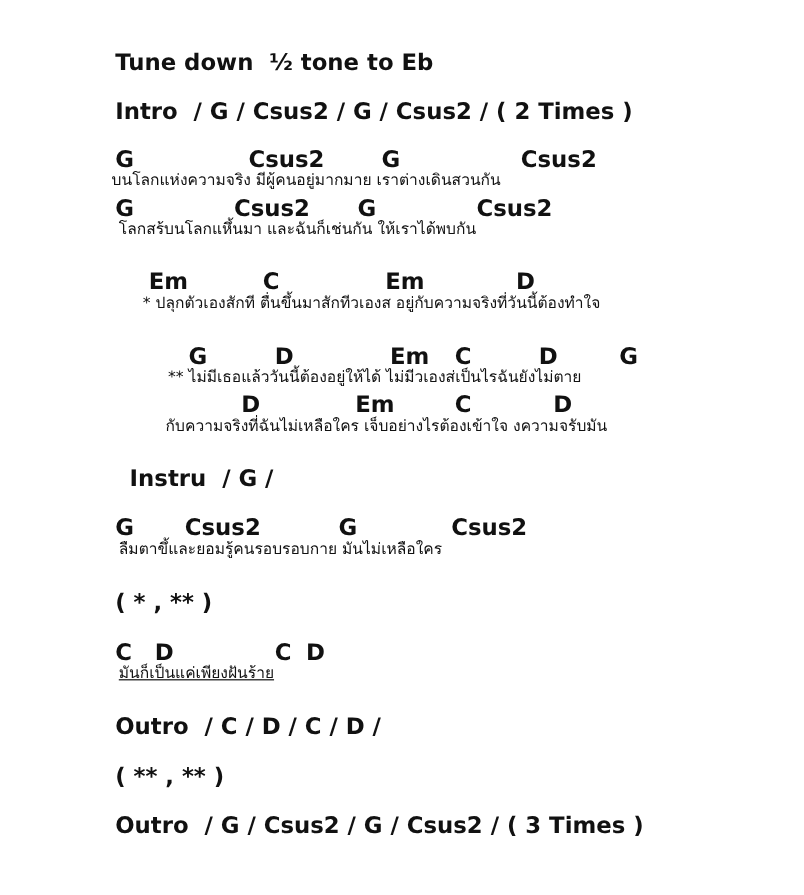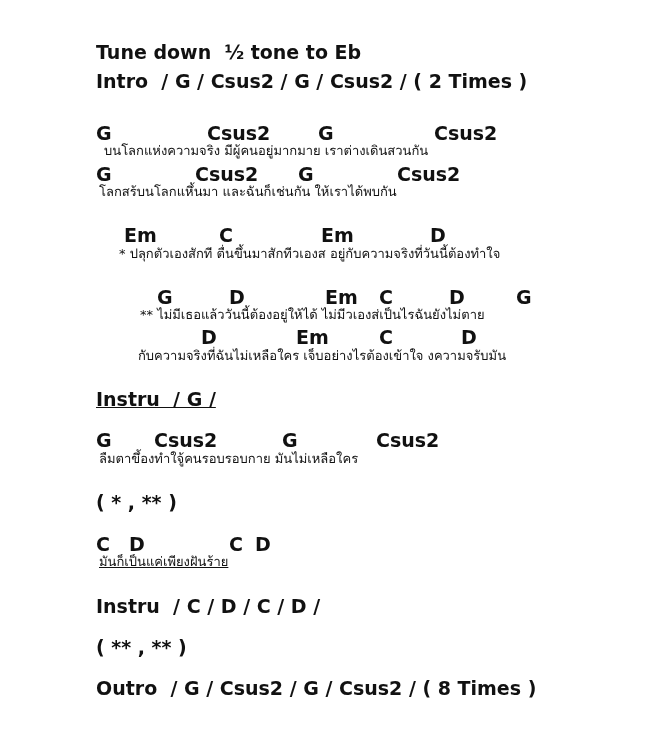--- a/index.html
+++ b/index.html
@@ -8,28 +8,28 @@
   .t { position: absolute; white-space: pre; line-height: 1; }
   .b { font-weight: bold; font-size: 19px; }
   .l { font-size: 13px; }
 </style>
 </head>
 <body>
 
 <div>
 
   <div class="t b" style="left:96px;top:43px;">Tune down  ½ tone to Eb</div>
-  <div class="t b" style="left:96px;top:72px;">Intro  / G / Csus2 / G / Csus2 / ( 2 Times )</div>
+  <div class="t b" style="left:96px;top:84px;">Intro  / G / Csus2 / G / Csus2 / ( 2 Times )</div>
 
   <div>
     <div class="t b" style="left:96px;top:124px;">G</div>
     <div class="t b" style="left:207px;top:124px;">Csus2</div>
     <div class="t b" style="left:318px;top:124px;">G</div>
     <div class="t b" style="left:434px;top:124px;">Csus2</div>
-    <div class="t l" style="left:104px;top:144px;">บนโลกแห่งความจริง มีผู้คนอยู่มากมาย เราต่างเดินสวนกัน</div>
+    <div class="t l" style="left:93px;top:144px;">บนโลกแห่งความจริง มีผู้คนอยู่มากมาย เราต่างเดินสวนกัน</div>
 
     <div class="t b" style="left:96px;top:165px;">G</div>
     <div class="t b" style="left:195px;top:165px;">Csus2</div>
     <div class="t b" style="left:298px;top:165px;">G</div>
     <div class="t b" style="left:397px;top:165px;">Csus2</div>
     <div class="t l" style="left:99px;top:185px;">โลกสร้บนโลกแหึ้นมา และฉันก็เช่นกัน ให้เราได้พบกัน</div>
   </div>
 
   <div>
     <div class="t b" style="left:124px;top:226px;">Em</div>
@@ -48,37 +48,37 @@
     <div class="t b" style="left:516px;top:288px;">G</div>
     <div class="t l" style="left:140px;top:308px;">** ไม่มีเธอแล้ววันนี้ต้องอยู่ให้ได้ ไม่มีวเองส่เป็นไรฉันยังไม่ตาย</div>
 
     <div class="t b" style="left:201px;top:328px;">D</div>
     <div class="t b" style="left:296px;top:328px;">Em</div>
     <div class="t b" style="left:379px;top:328px;">C</div>
     <div class="t b" style="left:461px;top:328px;">D</div>
     <div class="t l" style="left:138px;top:349px;">กับความจริงที่ฉันไม่เหลือใคร เจ็บอย่างไรต้องเข้าใจ งความจรับมัน</div>
   </div>
 
-  <div class="t b" style="left:96px;top:390px;text-decoration:underline;">Instru  / G /</div>
+  <div class="t b" style="left:108px;top:390px;">Instru  / G /</div>
 
   <div>
     <div class="t b" style="left:96px;top:431px;">G</div>
     <div class="t b" style="left:154px;top:431px;">Csus2</div>
     <div class="t b" style="left:282px;top:431px;">G</div>
     <div class="t b" style="left:376px;top:431px;">Csus2</div>
-    <div class="t l" style="left:99px;top:452px;">ลืมตาขึ้องทำใจู้คนรอบรอบกาย มันไม่เหลือใคร</div>
+    <div class="t l" style="left:99px;top:452px;">ลืมตาขึ้และยอมรู้คนรอบรอบกาย มันไม่เหลือใคร</div>
   </div>
 
   <div class="t b" style="left:96px;top:493px;">( * , ** )</div>
 
   <div>
     <div class="t b" style="left:96px;top:535px;">C</div>
     <div class="t b" style="left:129px;top:535px;">D</div>
     <div class="t b" style="left:229px;top:535px;">C</div>
     <div class="t b" style="left:255px;top:535px;">D</div>
     <div class="t l" style="left:99px;top:555px;text-decoration:underline;">มันก็เป็นแค่เพียงฝันร้าย</div>
   </div>
 
-  <div class="t b" style="left:96px;top:597px;">Instru  / C / D / C / D /</div>
+  <div class="t b" style="left:96px;top:597px;">Outro  / C / D / C / D /</div>
   <div class="t b" style="left:96px;top:638px;">( ** , ** )</div>
-  <div class="t b" style="left:96px;top:679px;">Outro  / G / Csus2 / G / Csus2 / ( 8 Times )</div>
+  <div class="t b" style="left:96px;top:679px;">Outro  / G / Csus2 / G / Csus2 / ( 3 Times )</div>
 
 </div>
 
 </body></html>

